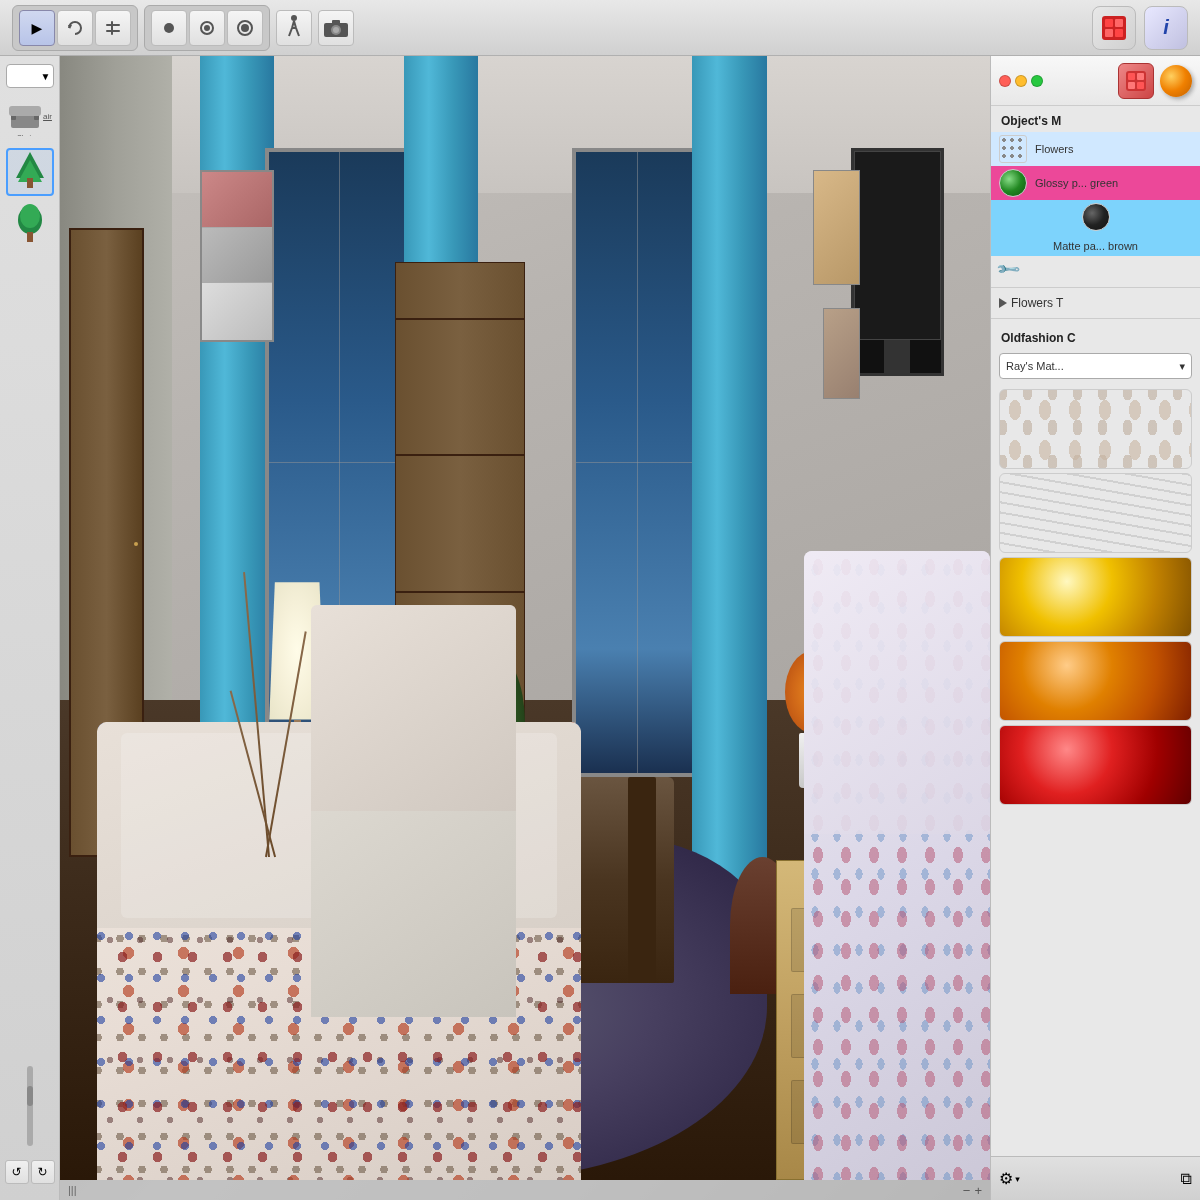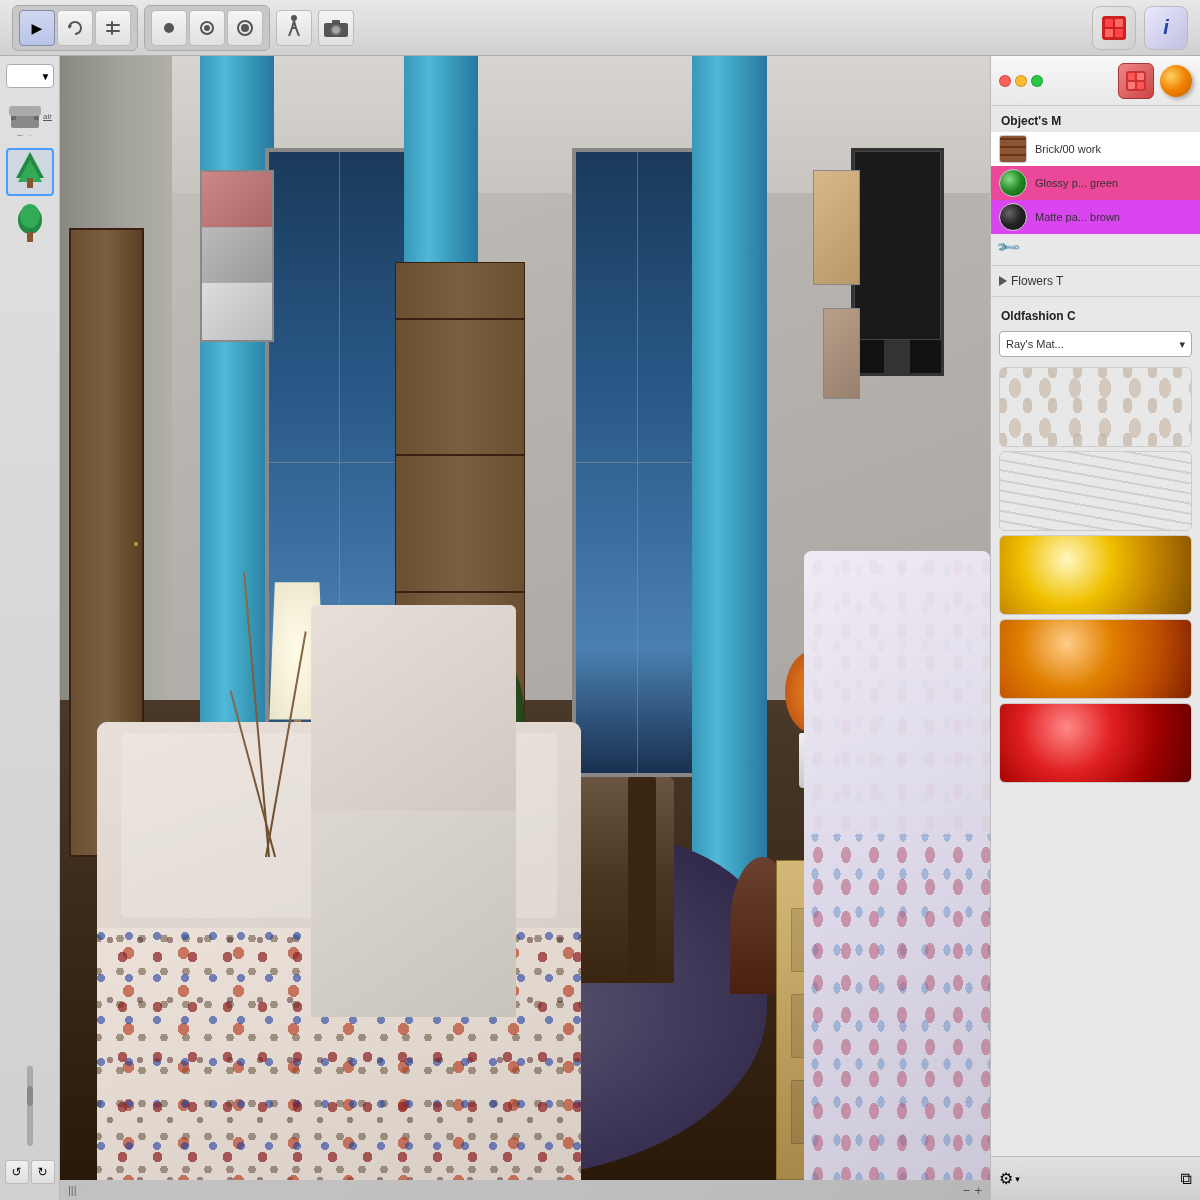--- a/index.html
+++ b/index.html
@@ -996,29 +996,29 @@
             <rect x="3" y="12" width="7" height="7" rx="1" fill="#ff7777"></rect>
             <rect x="12" y="12" width="7" height="7" rx="1" fill="#ff5555"></rect>
           </svg>
         </div>
         <div class="sphere-orange"></div>
       </div>
 
       <div class="section-header">Object's M</div>
 
       <div>
-        <div class="material-item" style="background:white;">
-          <div class="material-thumb material-thumb-brick"></div>
-          <span class="material-label">Brick/00 work</span>
+        <div class="material-item">
+          <div class="material-thumb material-thumb-flowers"></div>
+          <span class="material-label">Flowers</span>
         </div>
         <div class="material-item" style="background:#ec4899;">
           <div class="material-thumb material-thumb-glossy-green"></div>
           <span class="material-label">Glossy p... green</span>
         </div>
-        <div class="material-item" style="background:#d946ef;">
+        <div class="material-item" style="background:#7dd3fc;flex-direction:column;">
           <div class="material-thumb material-thumb-matte-brown"></div>
           <span class="material-label">Matte pa... brown</span>
         </div>
       </div>
 
       <div class="eyedropper-btn">
         <span class="eyedropper-icon">🔧</span>
       </div>
 
       <div class="divider"></div>

